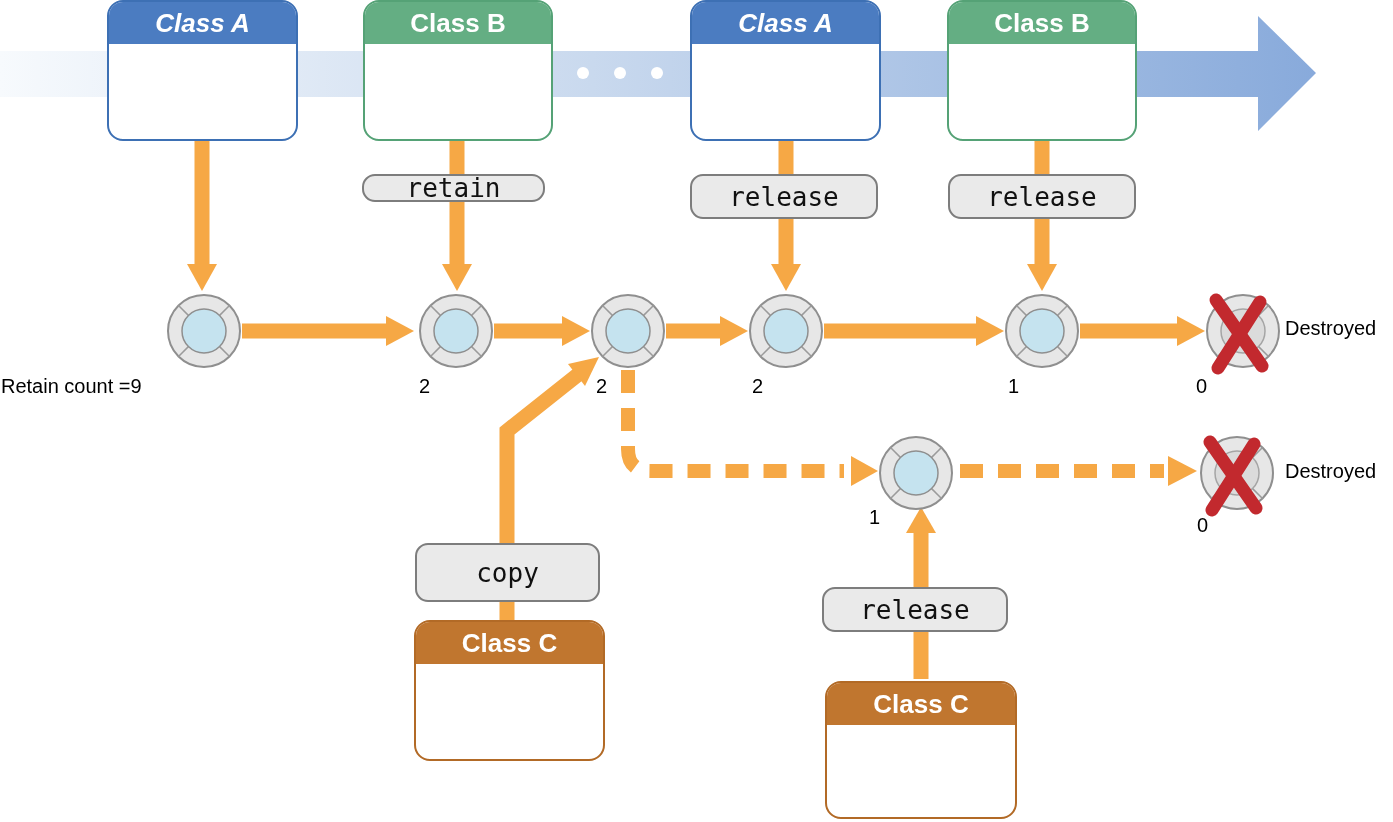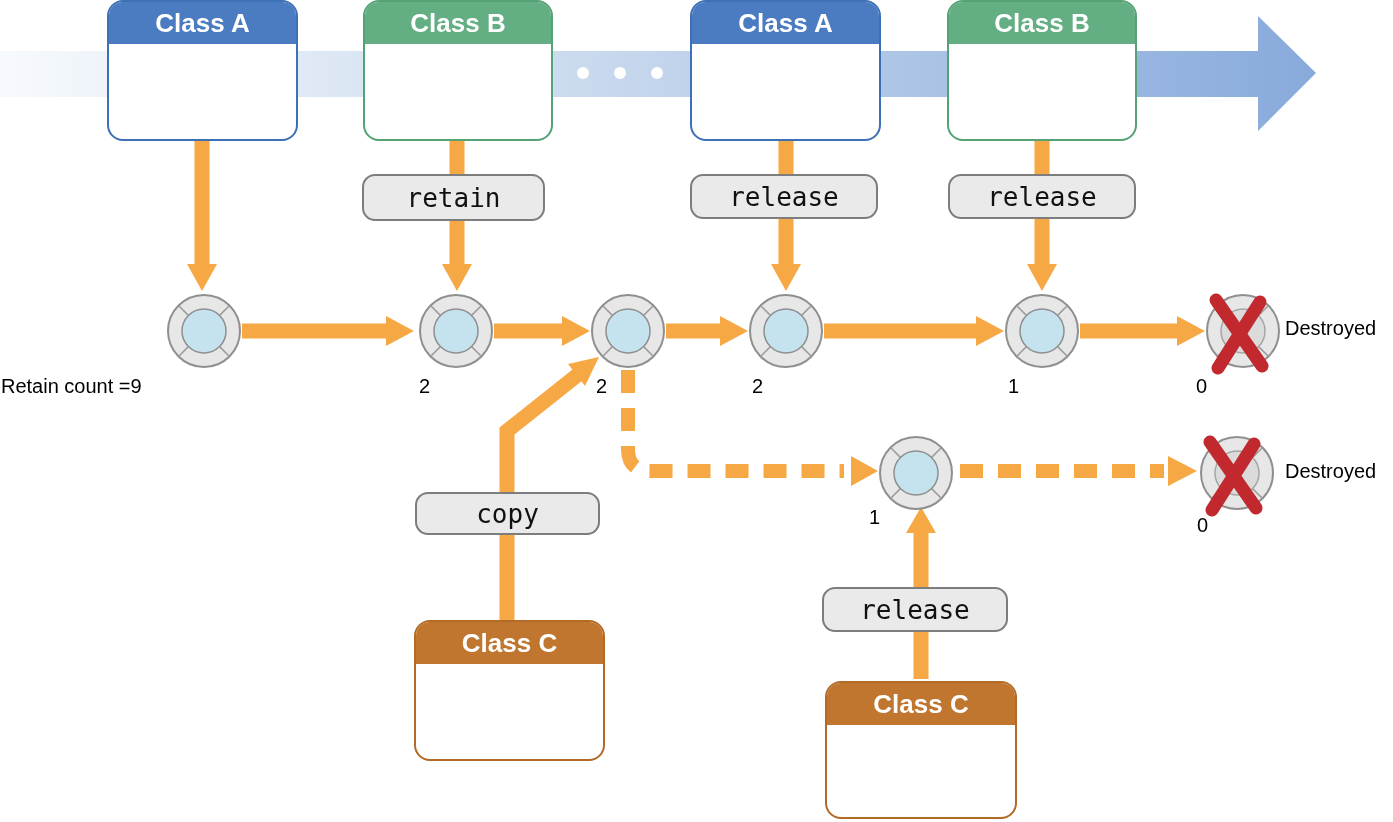--- a/index.html
+++ b/index.html
@@ -16,21 +16,21 @@
   .inner{fill:var(--inner-fill);stroke:var(--ring-border);stroke-width:1.5;}
   .inner-dead{fill:var(--destroyed-inner);stroke:#a5a5a5;stroke-width:1.5;}
   .xmark{stroke:var(--red-x);stroke-width:13;stroke-linecap:round;}
   .dot{fill:#ffffff;}
 
   
   .class-box{position:absolute;z-index:2;background:#fff;border-radius:16px;overflow:hidden;
              box-sizing:border-box;border:2px solid #888;}
   .class-box .hdr{height:42px;line-height:42px;text-align:center;color:#fff;
                   font-weight:bold;font-size:26px;}
-  .box-blue{border-color:var(--blue-border);}
+  .box-blue{border-color:var(--blue-border);font-style:italic;}
   .box-blue .hdr{background:var(--blue-header);}
   .box-green{border-color:var(--green-border);}
   .box-green .hdr{background:var(--green-header);}
   .box-orange{border-color:var(--orange-border);}
   .box-orange .hdr{background:var(--orange-header);}
 
   
   .pill{position:absolute;z-index:3;background:var(--pill-bg);border:2px solid var(--pill-border);
         border-radius:13px;box-sizing:border-box;display:flex;align-items:center;justify-content:center;
         font-family:"DejaVu Sans Mono",monospace;font-size:26px;color:#111;}
@@ -156,24 +156,24 @@
   <div class="class-box box-green" style="left:947px;top:0;width:190px;height:141px;">
     <div class="hdr">Class B</div>
   </div>
   <div class="class-box box-orange" style="left:414px;top:620px;width:191px;height:141px;">
     <div class="hdr">Class C</div>
   </div>
   <div class="class-box box-orange" style="left:825px;top:681px;width:192px;height:138px;">
     <div class="hdr">Class C</div>
   </div>
 
-  <div class="pill" style="left:362px;top:174px;width:183px;height:47px;">retain</div>
+  <div class="pill" style="left:362px;top:174px;width:183px;height:28px;">retain</div>
   <div class="pill" style="left:690px;top:174px;width:188px;height:45px;">release</div>
   <div class="pill" style="left:948px;top:174px;width:188px;height:45px;">release</div>
-  <div class="pill" style="left:415px;top:492px;width:185px;height:43px;">copy</div>
+  <div class="pill" style="left:415px;top:543px;width:185px;height:59px;">copy</div>
   <div class="pill" style="left:822px;top:587px;width:186px;height:45px;">release</div>
 
   <div class="lbl" style="left:1px;top:373px;">Retain count =9</div>
   <div class="lbl" style="left:419px;top:373px;">2</div>
   <div class="lbl" style="left:596px;top:373px;">2</div>
   <div class="lbl" style="left:752px;top:373px;">2</div>
   <div class="lbl" style="left:1008px;top:373px;">1</div>
   <div class="lbl" style="left:1196px;top:373px;">0</div>
   <div class="lbl" style="left:869px;top:504px;">1</div>
   <div class="lbl" style="left:1197px;top:512px;">0</div>

